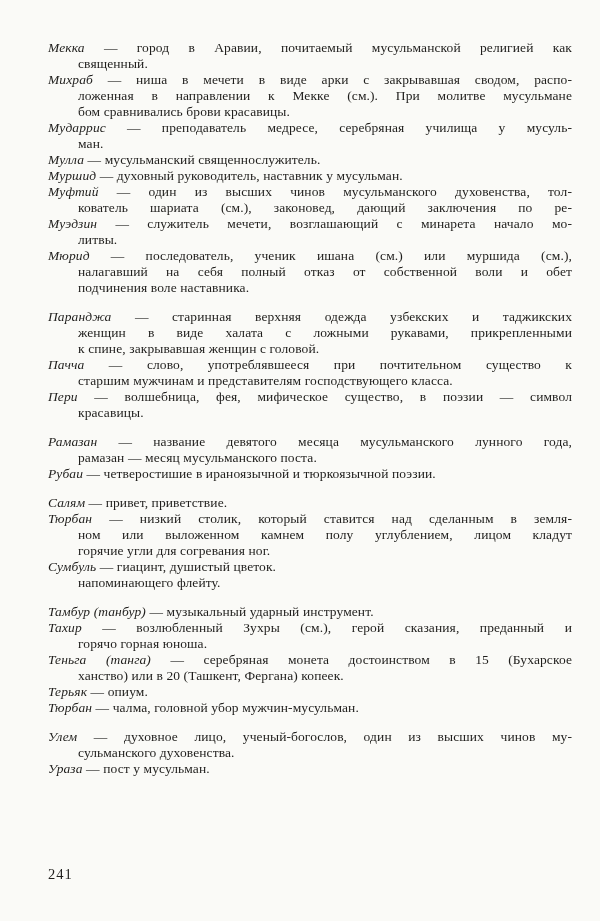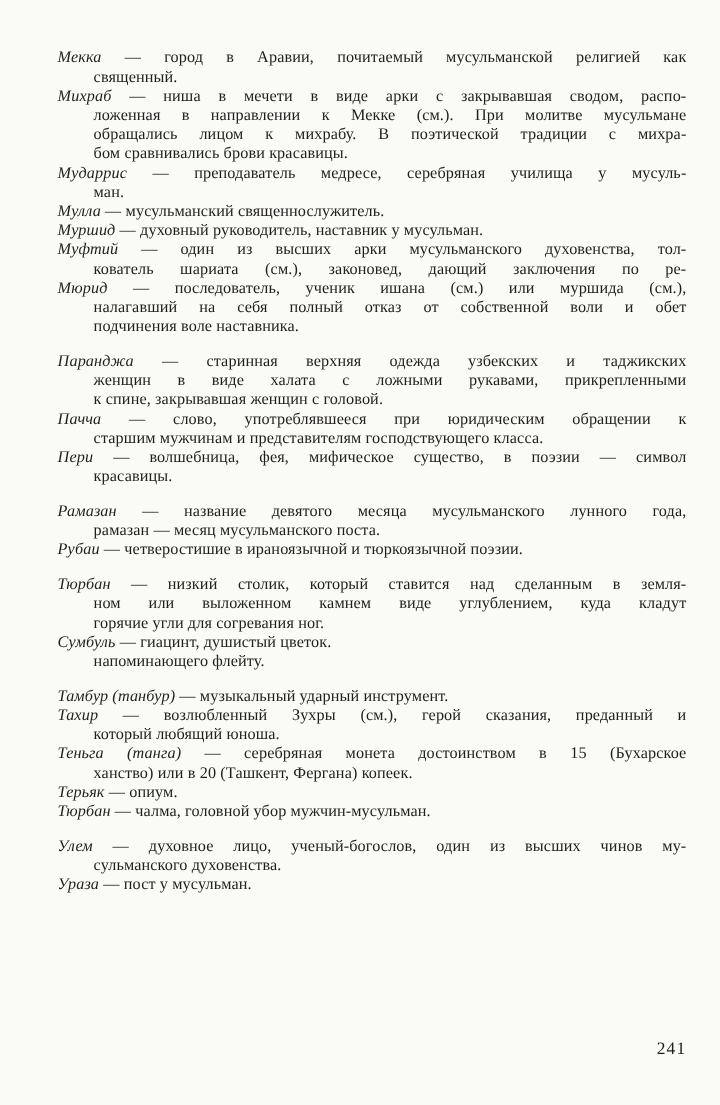--- a/index.html
+++ b/index.html
@@ -27,105 +27,111 @@
     text-align: justify;
     text-align-last: justify;
     letter-spacing: 0.1px;
   }
   .first-line { text-indent: -30px; }
   .last-line { text-align-last: left; }
   .term { font-style: italic; }
   .page-number {
     position: absolute;
     left: 48px; top: 866px; width: 524px;
-    text-align: right;
+    text-align: left;
     font-size: 14.5px;
     letter-spacing: 1px;
   }
 </style>
 </head>
 <body style="background: rgb(250, 250, 247); color: rgb(31, 30, 28);">
 
 <div class="page">
   <main class="glossary">
       <section class="group">
         <div class="entry">
     <div class="line first-line"><i class="term">Мекка</i><span class="dash"> — </span><span class="def-start">город в Аравии, почитаемый мусульманской религией как</span></div>
   <div class="line cont-line last-line">священный.</div>
         </div>
         <div class="entry">
     <div class="line first-line"><i class="term">Михраб</i><span class="dash"> — </span><span class="def-start">ниша в мечети в виде арки с закрывавшая сводом, распо-</span></div>
   <div class="line cont-line">ложенная в направлении к Мекке (см.). При молитве мусульмане</div>
-          <div class="line cont-line">обращались лицом к михрабу. В поэтической традиции с михра-</div>
           <div class="line cont-line last-line">бом сравнивались брови красавицы.</div>
         </div>
         <div class="entry">
     <div class="line first-line"><i class="term">Мударрис</i><span class="dash"> — </span><span class="def-start">преподаватель медресе, серебряная училища у мусуль-</span></div>
   <div class="line cont-line last-line">ман.</div>
         </div>
         <div class="entry">
     <div class="line first-line last-line"><i class="term">Мулла</i><span class="dash"> — </span><span class="def-start">мусульманский священнослужитель.</span></div>
   </div>
         <div class="entry">
     <div class="line first-line last-line"><i class="term">Муршид</i><span class="dash"> — </span><span class="def-start">духовный руководитель, наставник у мусульман.</span></div>
   </div>
         <div class="entry">
-    <div class="line first-line"><i class="term">Муфтий</i><span class="dash"> — </span><span class="def-start">один из высших арки мусульманского духовенства, тол-</span></div>
+    <div class="line first-line"><i class="term">Муфтий</i><span class="dash"> — </span><span class="def-start">один из высших чинов мусульманского духовенства, тол-</span></div>
   <div class="line cont-line">кователь шариата (см.), законовед, дающий заключения по ре-</div>
+        </div>
+        <div class="entry">
+    <div class="line first-line"><i class="term">Муэдзин</i><span class="dash"> — </span><span class="def-start">служитель мечети, возглашающий с минарета начало мо-</span></div>
+  <div class="line cont-line last-line">литвы.</div>
         </div>
         <div class="entry">
     <div class="line first-line"><i class="term">Мюрид</i><span class="dash"> — </span><span class="def-start">последователь, ученик ишана (см.) или муршида (см.),</span></div>
   <div class="line cont-line">налагавший на себя полный отказ от собственной воли и обет</div>
           <div class="line cont-line last-line">подчинения воле наставника.</div>
         </div>
       </section>
       <section class="group">
         <div class="entry">
     <div class="line first-line"><i class="term">Паранджа</i><span class="dash"> — </span><span class="def-start">старинная верхняя одежда узбекских и таджикских</span></div>
   <div class="line cont-line">женщин в виде халата с ложными рукавами, прикрепленными</div>
           <div class="line cont-line last-line">к спине, закрывавшая женщин с головой.</div>
         </div>
         <div class="entry">
-    <div class="line first-line"><i class="term">Пачча</i><span class="dash"> — </span><span class="def-start">слово, употреблявшееся при юридическим обращении к</span></div>
+    <div class="line first-line"><i class="term">Пачча</i><span class="dash"> — </span><span class="def-start">слово, употреблявшееся при почтительном существо к</span></div>
   <div class="line cont-line last-line">старшим мужчинам и представителям господствующего класса.</div>
         </div>
         <div class="entry">
     <div class="line first-line"><i class="term">Пери</i><span class="dash"> — </span><span class="def-start">волшебница, фея, мифическое существо, в поэзии — символ</span></div>
   <div class="line cont-line last-line">красавицы.</div>
         </div>
       </section>
       <section class="group">
         <div class="entry">
     <div class="line first-line"><i class="term">Рамазан</i><span class="dash"> — </span><span class="def-start">название девятого месяца мусульманского лунного года,</span></div>
   <div class="line cont-line last-line">рамазан — месяц мусульманского поста.</div>
         </div>
         <div class="entry">
     <div class="line first-line last-line"><i class="term">Рубаи</i><span class="dash"> — </span><span class="def-start">четверостишие в ираноязычной и тюркоязычной поэзии.</span></div>
   </div>
       </section>
       <section class="group">
         <div class="entry">
+    <div class="line first-line last-line"><i class="term">Салям</i><span class="dash"> — </span><span class="def-start">привет, приветствие.</span></div>
+  </div>
+        <div class="entry">
     <div class="line first-line"><i class="term">Тюрбан</i><span class="dash"> — </span><span class="def-start">низкий столик, который ставится над сделанным в земля-</span></div>
-  <div class="line cont-line">ном или выложенном камнем виде углублением, куда кладут</div>
+  <div class="line cont-line">ном или выложенном камнем полу углублением, лицом кладут</div>
           <div class="line cont-line last-line">горячие угли для согревания ног.</div>
         </div>
         <div class="entry">
     <div class="line first-line last-line"><i class="term">Сумбуль</i><span class="dash"> — </span><span class="def-start">гиацинт, душистый цветок.</span></div>
   </div>
         <div class="entry">
   <div class="line cont-line last-line">напоминающего флейту.</div>
         </div>
       </section>
       <section class="group">
         <div class="entry">
     <div class="line first-line last-line"><i class="term">Тамбур (танбур)</i><span class="dash"> — </span><span class="def-start">музыкальный ударный инструмент.</span></div>
   </div>
         <div class="entry">
     <div class="line first-line"><i class="term">Тахир</i><span class="dash"> — </span><span class="def-start">возлюбленный Зухры (см.), герой сказания, преданный и</span></div>
-  <div class="line cont-line last-line">который любящий юноша.</div>
+  <div class="line cont-line last-line">горячо горная юноша.</div>
         </div>
         <div class="entry">
     <div class="line first-line"><i class="term">Теньга (танга)</i><span class="dash"> — </span><span class="def-start">серебряная монета достоинством в 15 (Бухарское</span></div>
   <div class="line cont-line last-line">ханство) или в 20 (Ташкент, Фергана) копеек.</div>
         </div>
         <div class="entry">
     <div class="line first-line last-line"><i class="term">Терьяк</i><span class="dash"> — </span><span class="def-start">опиум.</span></div>
   </div>
         <div class="entry">
     <div class="line first-line last-line"><i class="term">Тюрбан</i><span class="dash"> — </span><span class="def-start">чалма, головной убор мужчин-мусульман.</span></div>

